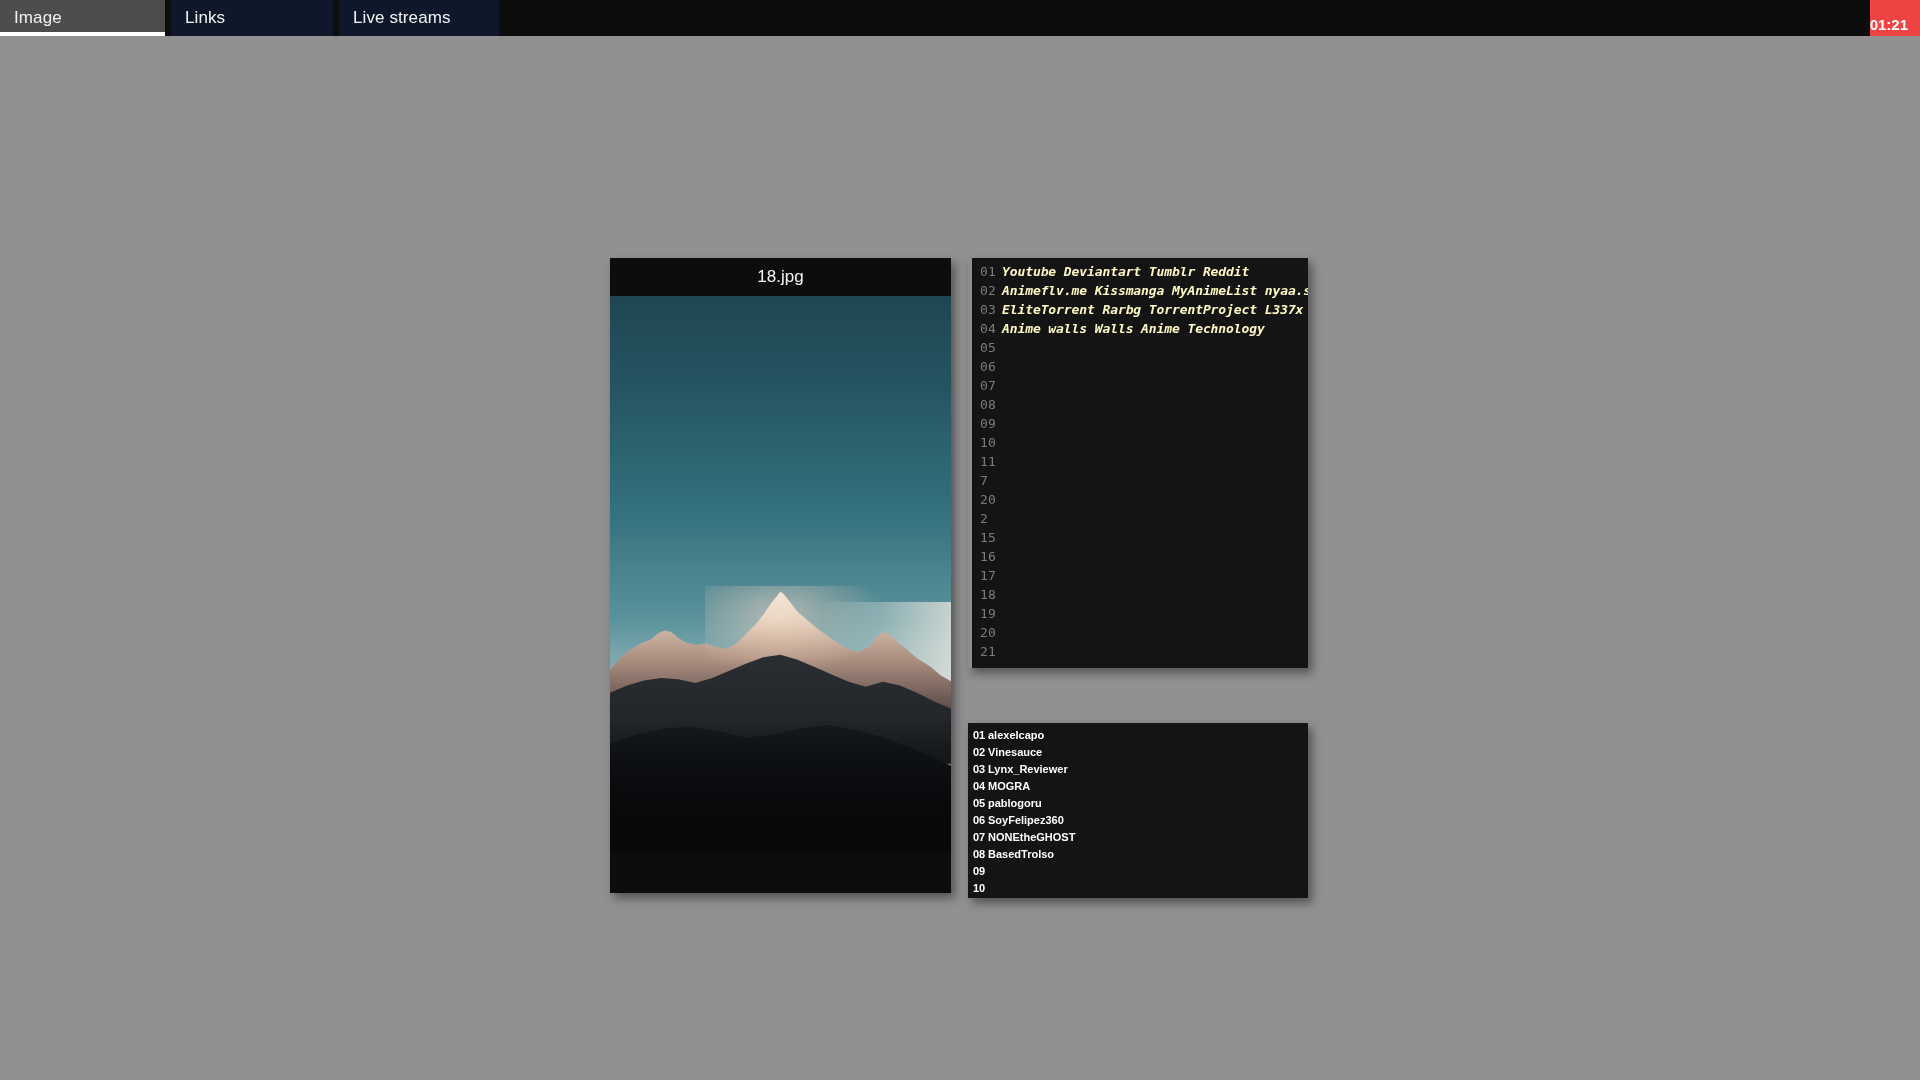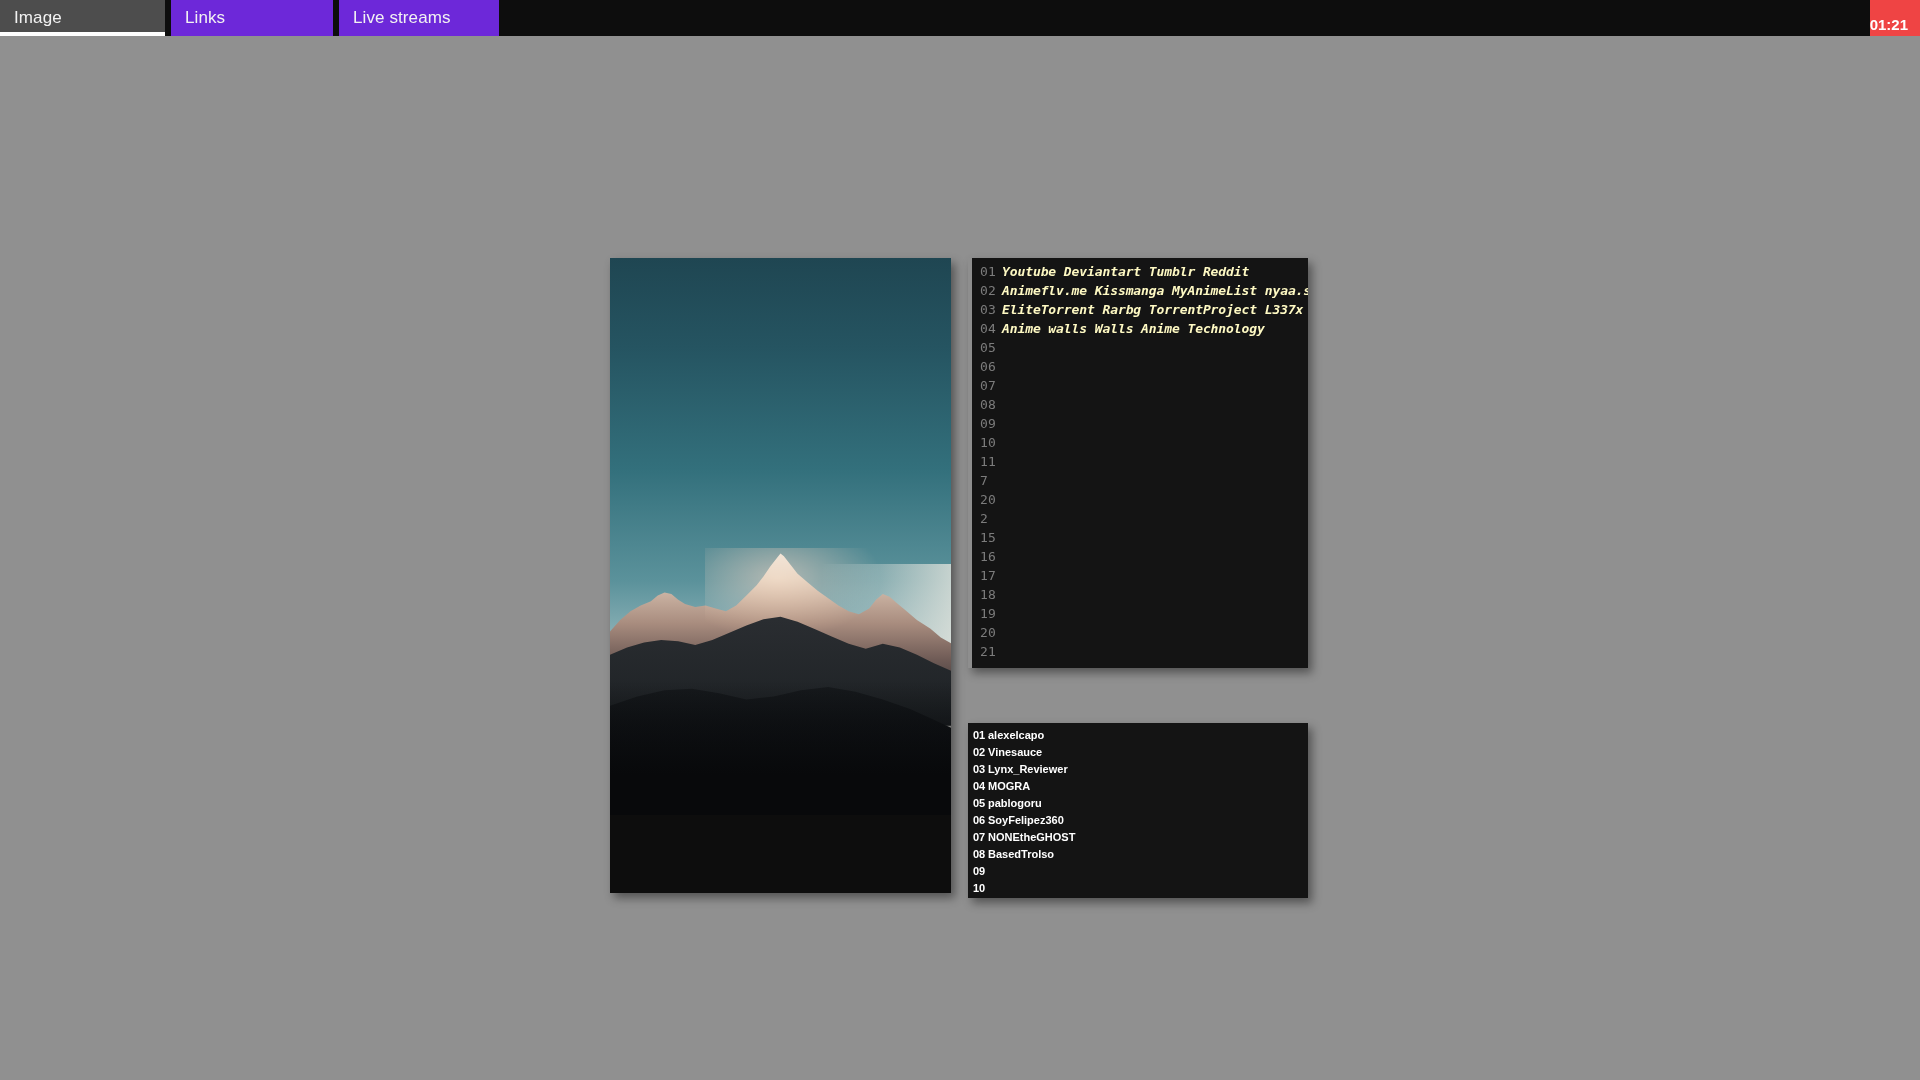--- a/index.html
+++ b/index.html
@@ -17,21 +17,21 @@
     background:#0d0d0d;
     display:flex; align-items:stretch;
   }
   .tab {
     position:relative;
     display:flex; align-items:center;
     padding-left:14px;
     color:#f2f2f2;
     font-size:17px;
     letter-spacing:.1px;
-    background:#6d28d9;
+    background:#0f172a;
     height:36px;
   }
   .tab.active { background:#4d4d4d; }
   .tab.active::after {
     content:""; position:absolute;
     left:0; right:0; bottom:0; height:4px;
     background:#ffffff;
   }
   .tab-gap { width:6px; background:#0d0d0d; height:36px; flex:0 0 auto; }
   #tab0 { width:165px; }
@@ -204,20 +204,23 @@
   </div>
   <div id="topbar-spacer"></div>
   <div id="clock">
     <span>01:21</span>
   </div>
 </div>
 
 <div id="desktop">
 
   <div id="image-card">
+    <div id="image-title">
+      <span>18.jpg</span>
+    </div>
     <div id="image-frame">
       <div class="sky"></div>
       <div class="haze-right"></div>
       <div class="ridge-snow"></div>
       <div class="glow"></div>
       <div class="ridge-mid"></div>
       <div class="ridge-fore"></div>
       <div class="ridge-bottom"></div>
     </div>
   </div>

